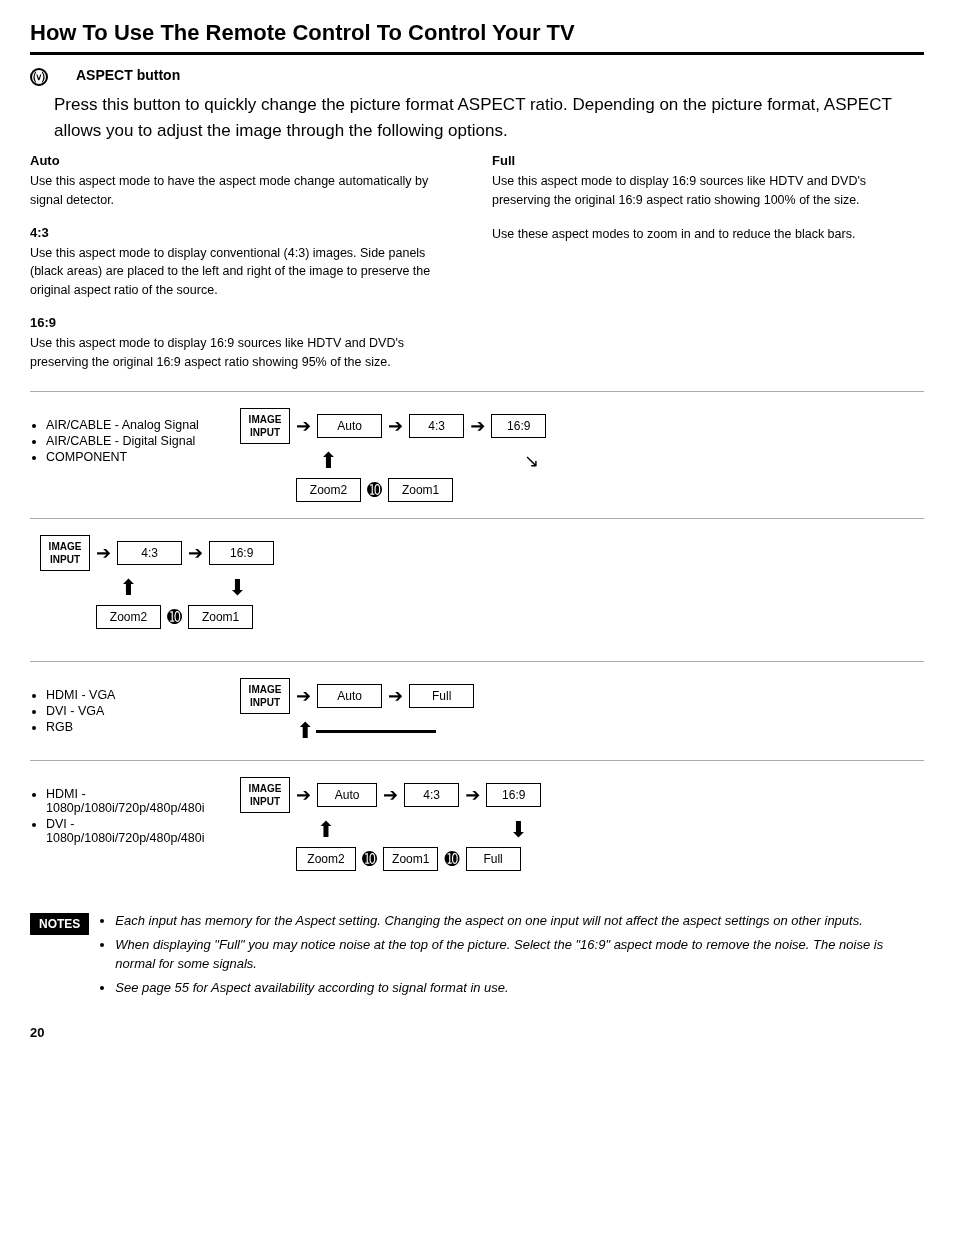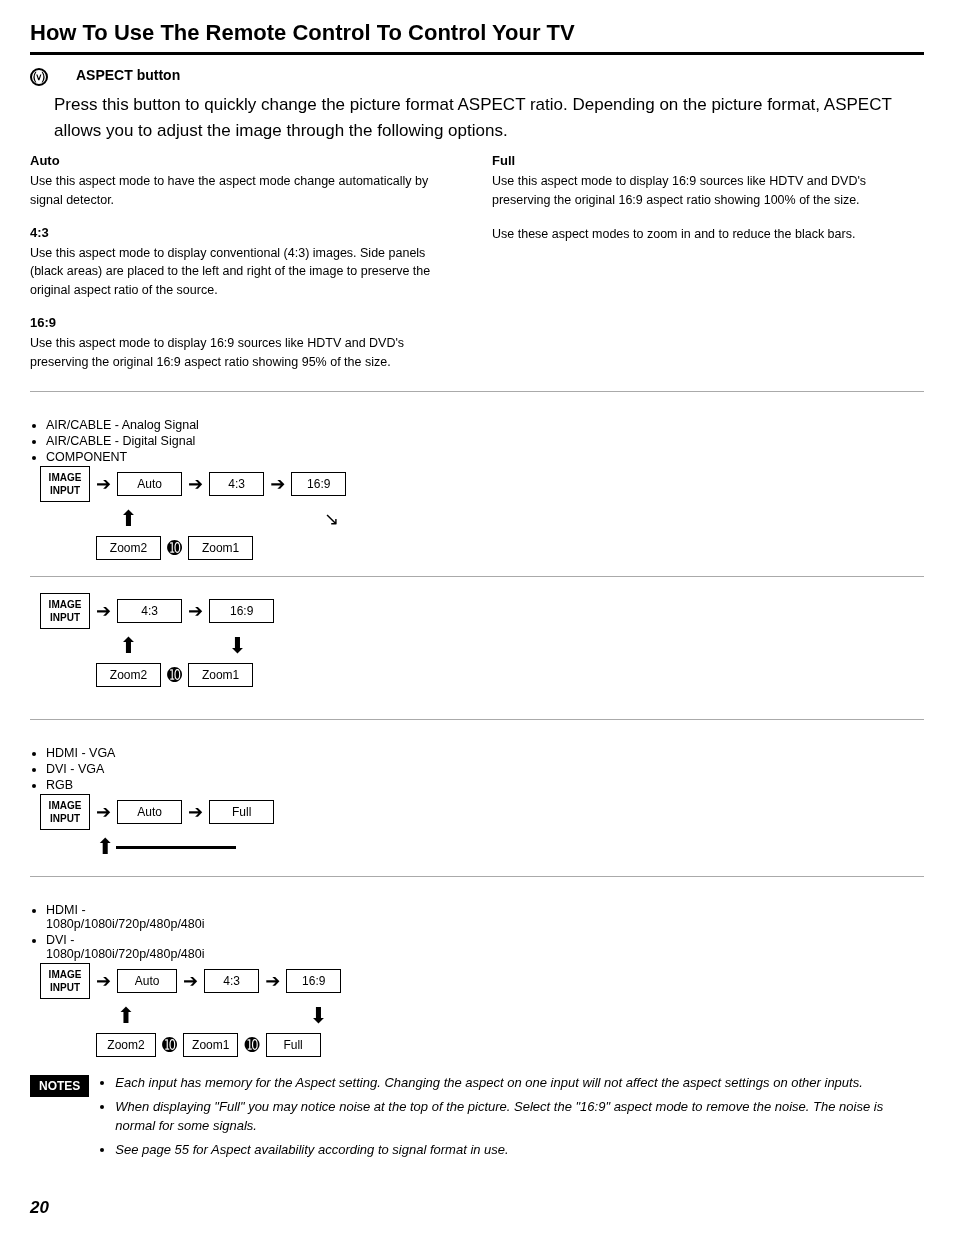--- a/index.html
+++ b/index.html
@@ -73,21 +73,20 @@
 
     
     .diagrams-container {
       margin-top: 10px;
     }
     .diagram-row {
       display: flex;
       align-items: flex-start;
       border-top: 1px solid #aaa;
       padding: 16px 0 16px 0;
-      flex-direction: column;
     }
     .diagram-row:first-child {
       border-top: none;
     }
     .diagram-inputs {
       width: 200px;
       flex-shrink: 0;
       font-size: 12.5px;
       padding-top: 10px;
     }
@@ -118,20 +117,21 @@
       font-weight: bold;
       min-width: 50px;
       background: #fff;
       line-height: 1.3;
     }
 
     
     .notes-section {
       display: flex;
       align-items: flex-start;
+      margin-top: 24px;
       gap: 10px;
     }
     .notes-label {
       background: #000;
       color: #fff;
       font-weight: bold;
       font-size: 12px;
       padding: 3px 8px;
       border: 1px solid #000;
       white-space: nowrap;
@@ -141,24 +141,23 @@
       font-size: 13px;
       font-style: italic;
       line-height: 1.5;
     }
     .notes-content li {
       list-style: disc;
       margin-left: 16px;
       margin-bottom: 4px;
     }
     .page-num {
-      font-size: 17px;
-      font-weight: bold;
-      margin-top: 35px;
-      font-style: italic;
+      font-size: 13px;
+      font-weight: bold;
+      margin-top: 24px;
     }
 
     
     .flow-section {
       padding-left: 10px;
     }
 
     
     .arr-r { font-size: 18px; margin: 0 2px; }
     .arr-l { font-size: 18px; margin: 0 2px; }

